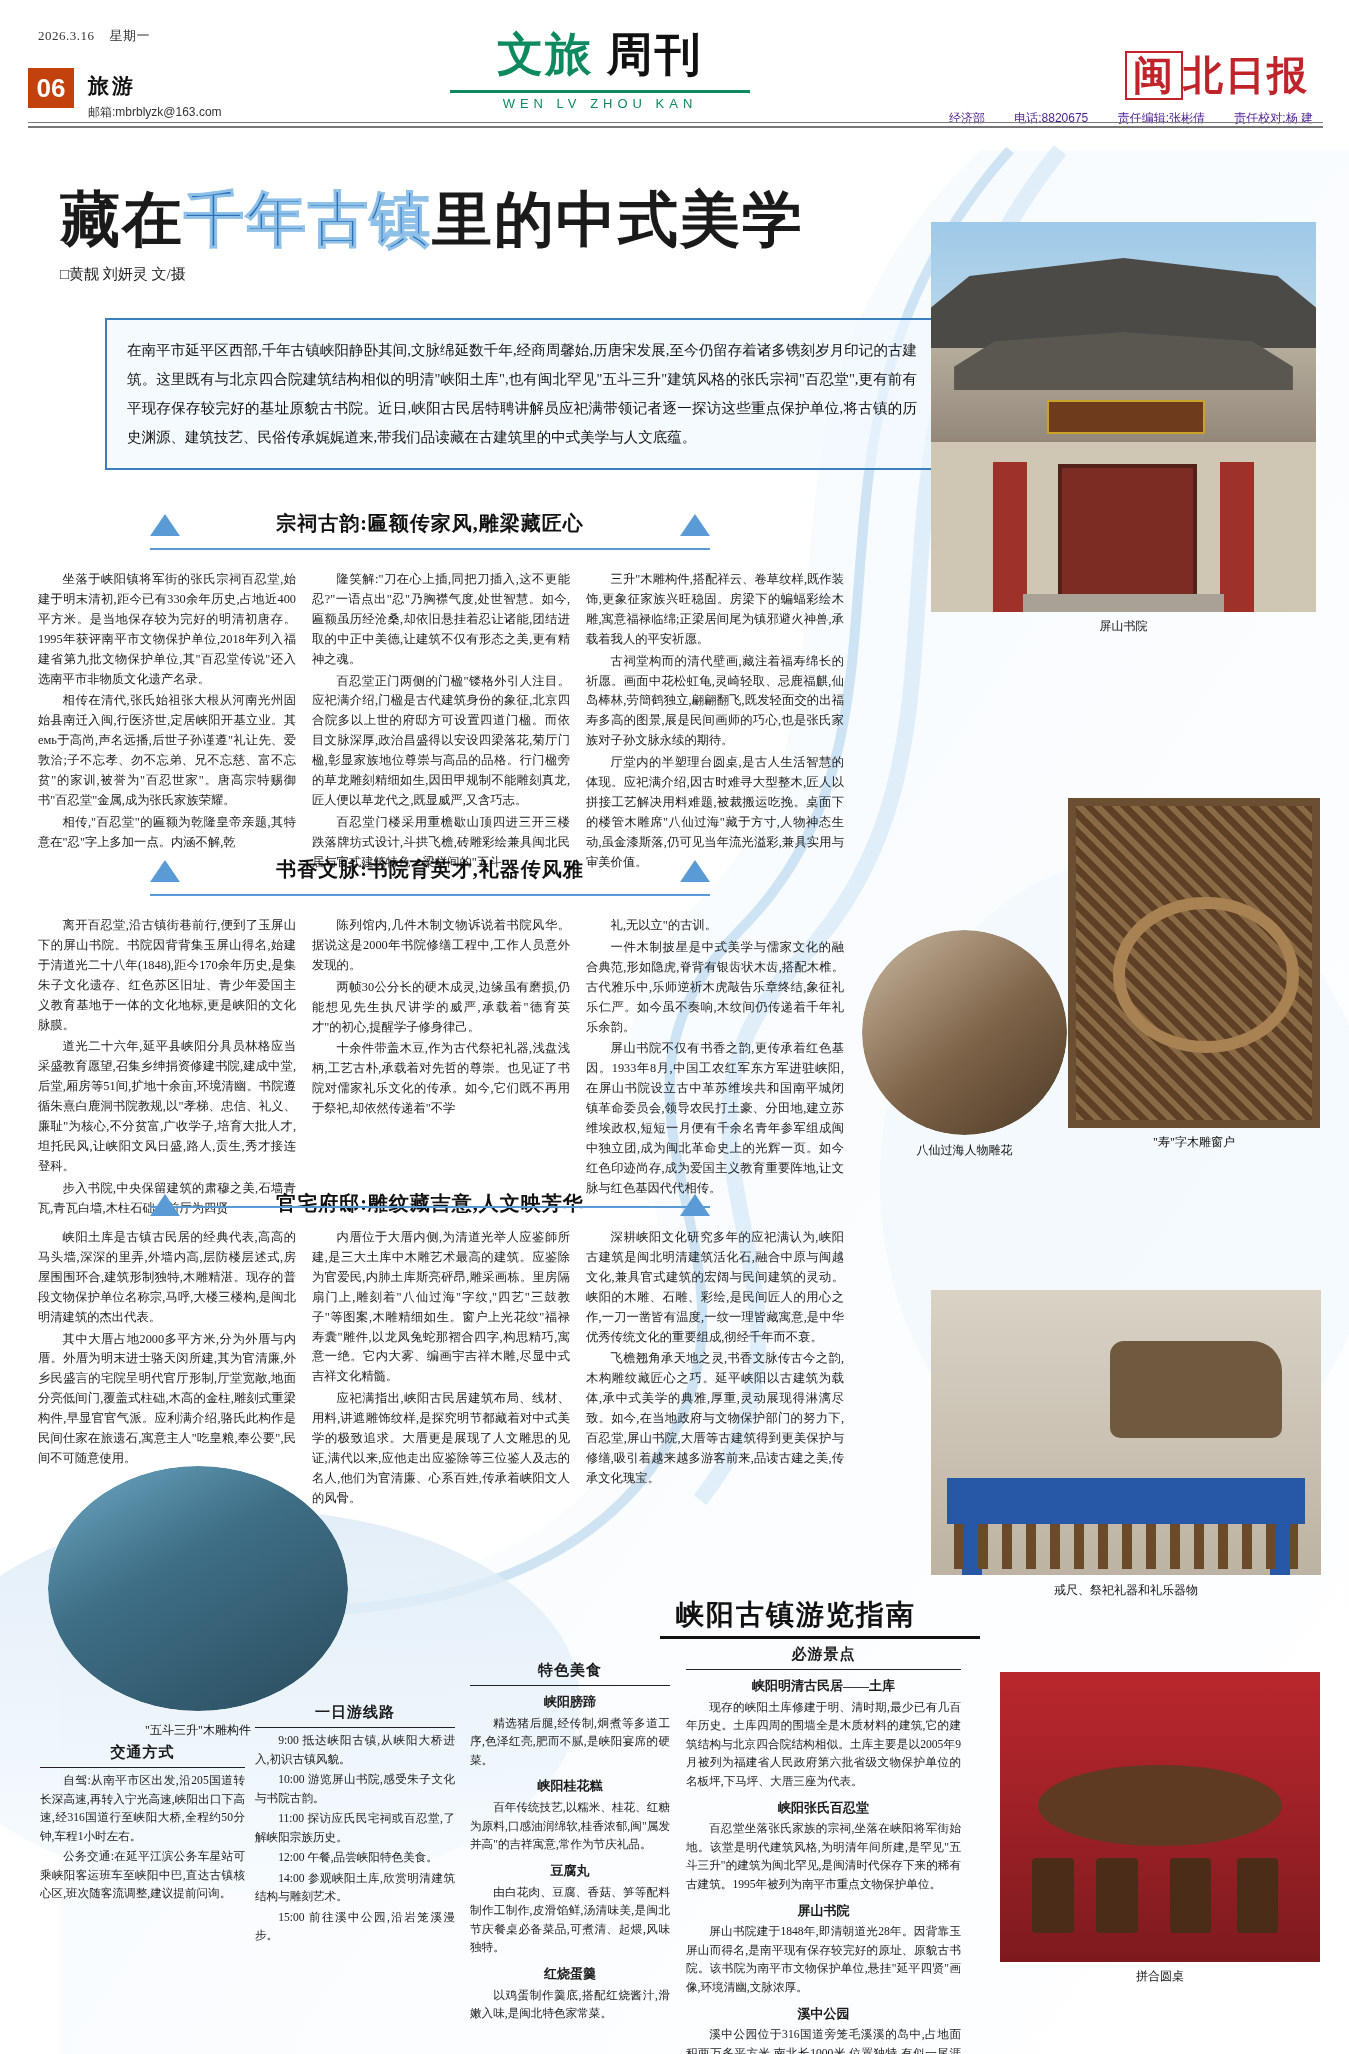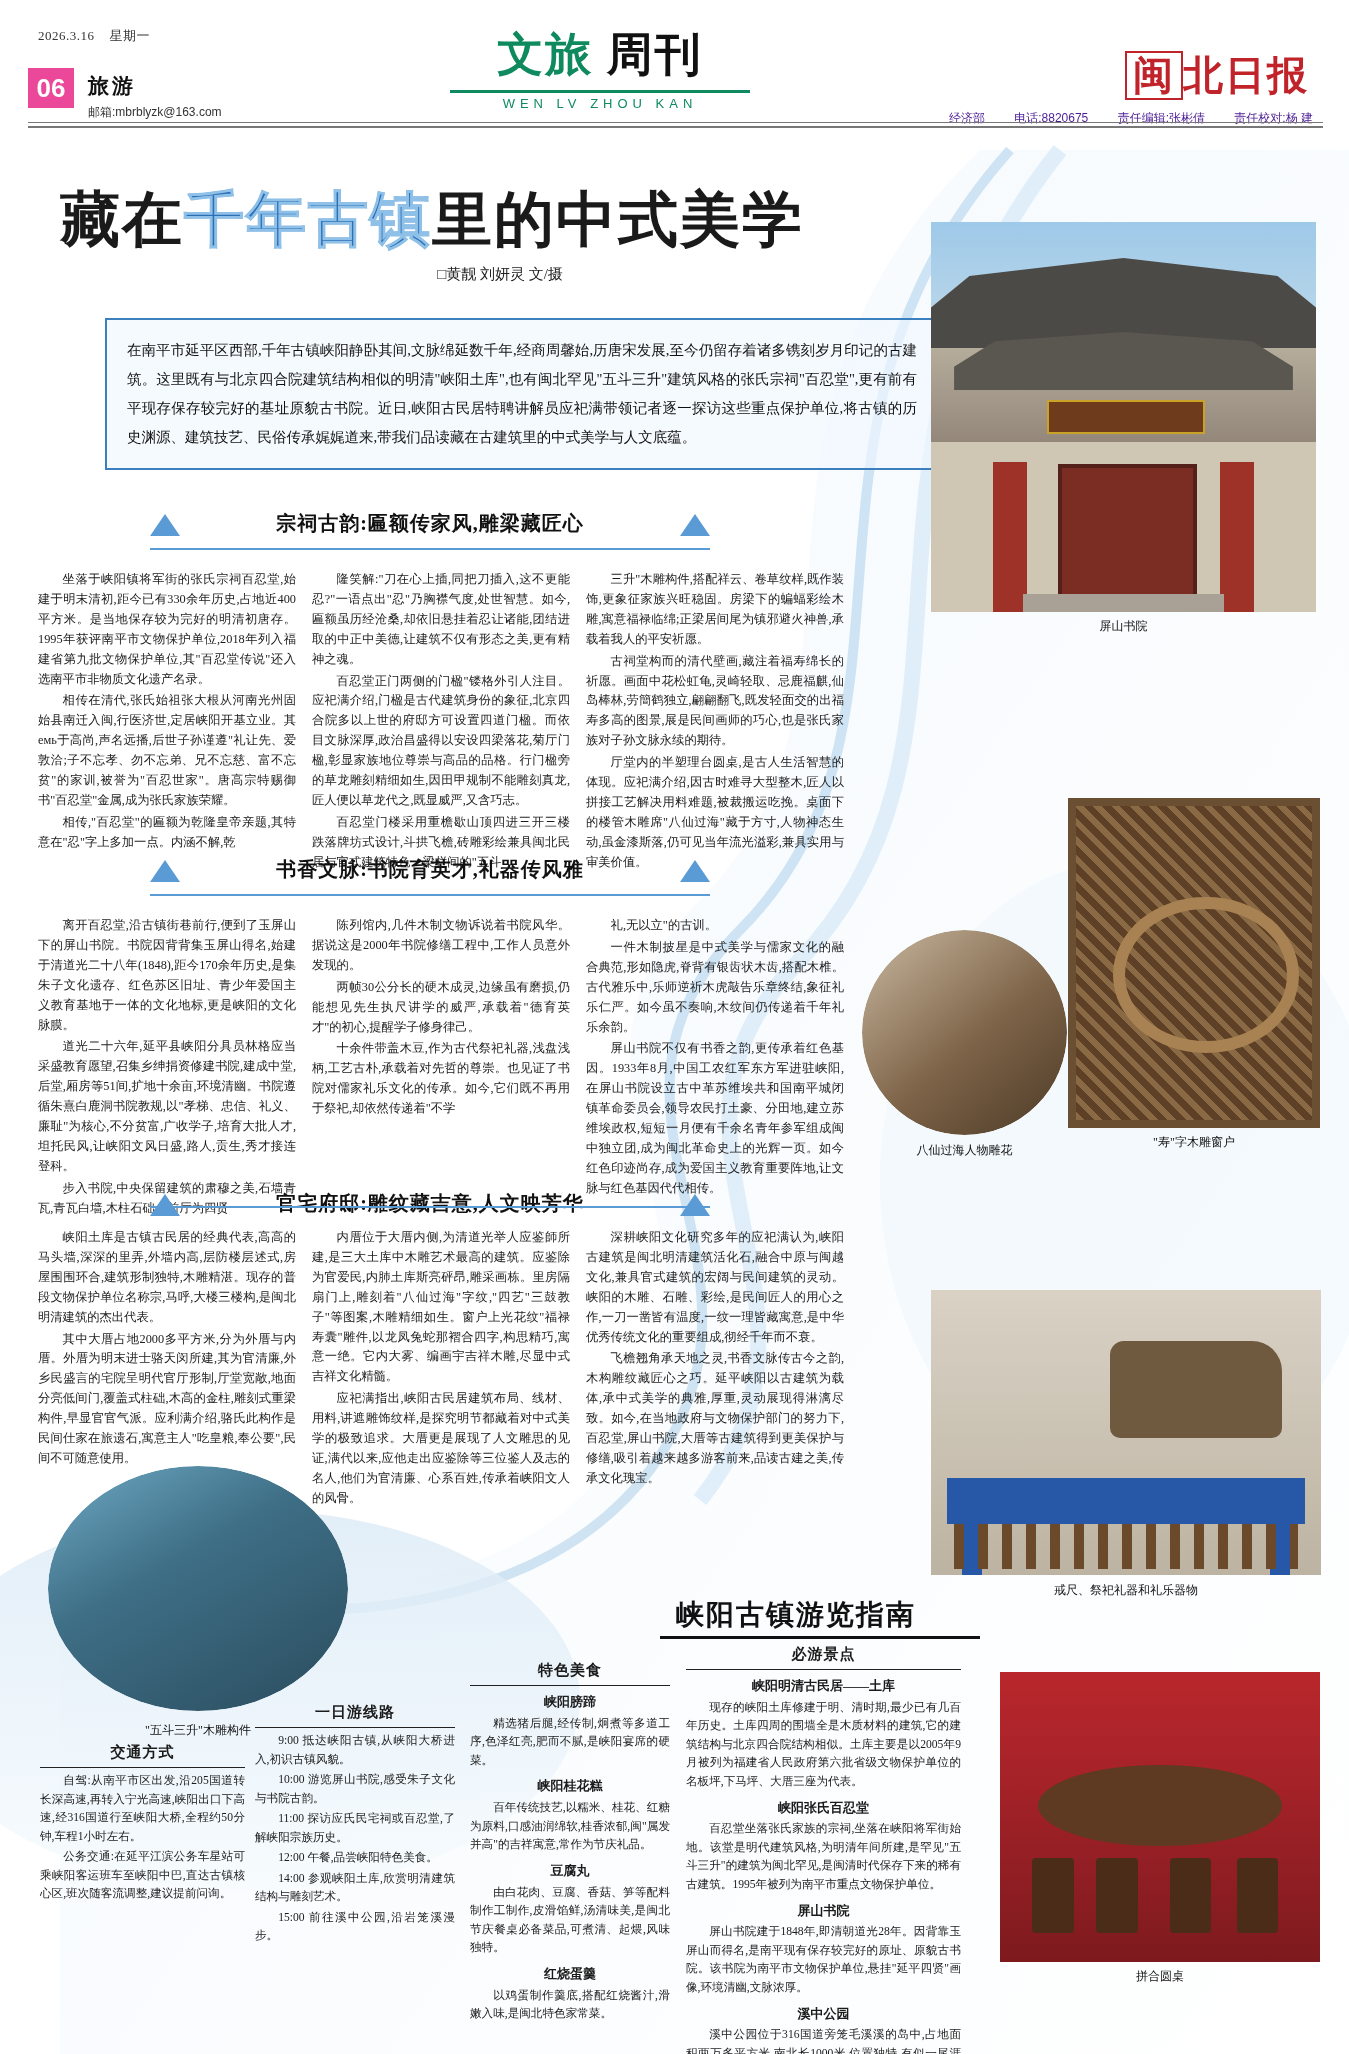--- a/index.html
+++ b/index.html
@@ -11,21 +11,21 @@
     position:relative;
     overflow:hidden;
   }
   
   .bg-swirl{position:absolute;left:0;top:0;width:1349px;height:2054px;z-index:0;pointer-events:none;}
   .page{position:relative;z-index:2;width:1349px;height:2054px;}
 
   
   .masthead{position:absolute;left:0;top:0;width:1349px;height:150px;}
   .date-line{position:absolute;left:38px;top:27px;font-size:13px;color:#333;letter-spacing:.5px;}
-  .page-num-box{position:absolute;left:28px;top:68px;width:46px;height:40px;background:#ec4899;color:#fff;
+  .page-num-box{position:absolute;left:28px;top:68px;width:46px;height:40px;background:#c2410c;color:#fff;
     font-size:26px;font-weight:bold;text-align:center;line-height:40px;font-family:"Liberation Sans",sans-serif;}
   .section-name{position:absolute;left:88px;top:72px;font-size:21px;font-weight:bold;color:#111;letter-spacing:3px;}
   .mail-line{position:absolute;left:88px;top:104px;font-size:12px;color:#333;font-family:"Liberation Sans",sans-serif;}
   .logo-wrap{position:absolute;left:430px;top:24px;width:340px;text-align:center;}
   .logo-cn{font-size:46px;font-weight:bold;letter-spacing:2px;color:#0f8a5f;font-family:"Liberation Serif",serif;}
   .logo-cn .dark{color:#111;}
   .logo-rule{width:300px;height:3px;background:#0f8a5f;margin:4px auto 3px;}
   .logo-py{font-size:13px;letter-spacing:5px;color:#0f8a5f;font-family:"Liberation Sans",sans-serif;}
   .paper-name{position:absolute;right:40px;top:48px;font-size:40px;font-weight:bold;color:#c0232a;letter-spacing:2px;}
   .paper-name .box{border:2px solid #c0232a;padding:0 6px;}
@@ -33,21 +33,21 @@
   .credits span{margin-left:26px;}
   .rule-top{position:absolute;left:28px;top:122px;width:1295px;height:1px;background:#777;}
   .rule-top2{position:absolute;left:28px;top:126px;width:1295px;height:2px;background:#777;}
 
   
   .headline{position:absolute;left:60px;top:180px;width:880px;font-size:60px;font-weight:bold;letter-spacing:2px;white-space:nowrap;}
   .headline .hl-hi{
     color:#2b6fb5;
     -webkit-text-stroke:1px #8fc0e8;
   }
-  .byline{position:absolute;left:60px;top:265px;width:880px;text-align:center;font-size:15px;color:#222;}
+  .byline{position:absolute;left:60px;top:265px;width:880px;text-align:left;font-size:15px;color:#222;}
 
   
   .lead-box{position:absolute;left:105px;top:318px;width:790px;padding:16px 20px;
     border-top:2px solid #3b7fbe;border-bottom:2px solid #3b7fbe;border-left:2px solid #3b7fbe;border-right:2px solid #3b7fbe;
     background:rgba(240,248,255,.65);font-size:14.5px;line-height:2;text-align:justify;color:#111;}
 
   
   .sec-head{position:absolute;height:34px;}
   .sec-head .tri{position:absolute;left:0;top:4px;width:0;height:0;border-left:15px solid transparent;border-right:15px solid transparent;border-bottom:22px solid #5b9bd5;}
   .sec-head .tri2{position:absolute;right:0;top:4px;width:0;height:0;border-left:15px solid transparent;border-right:15px solid transparent;border-bottom:22px solid #5b9bd5;}

